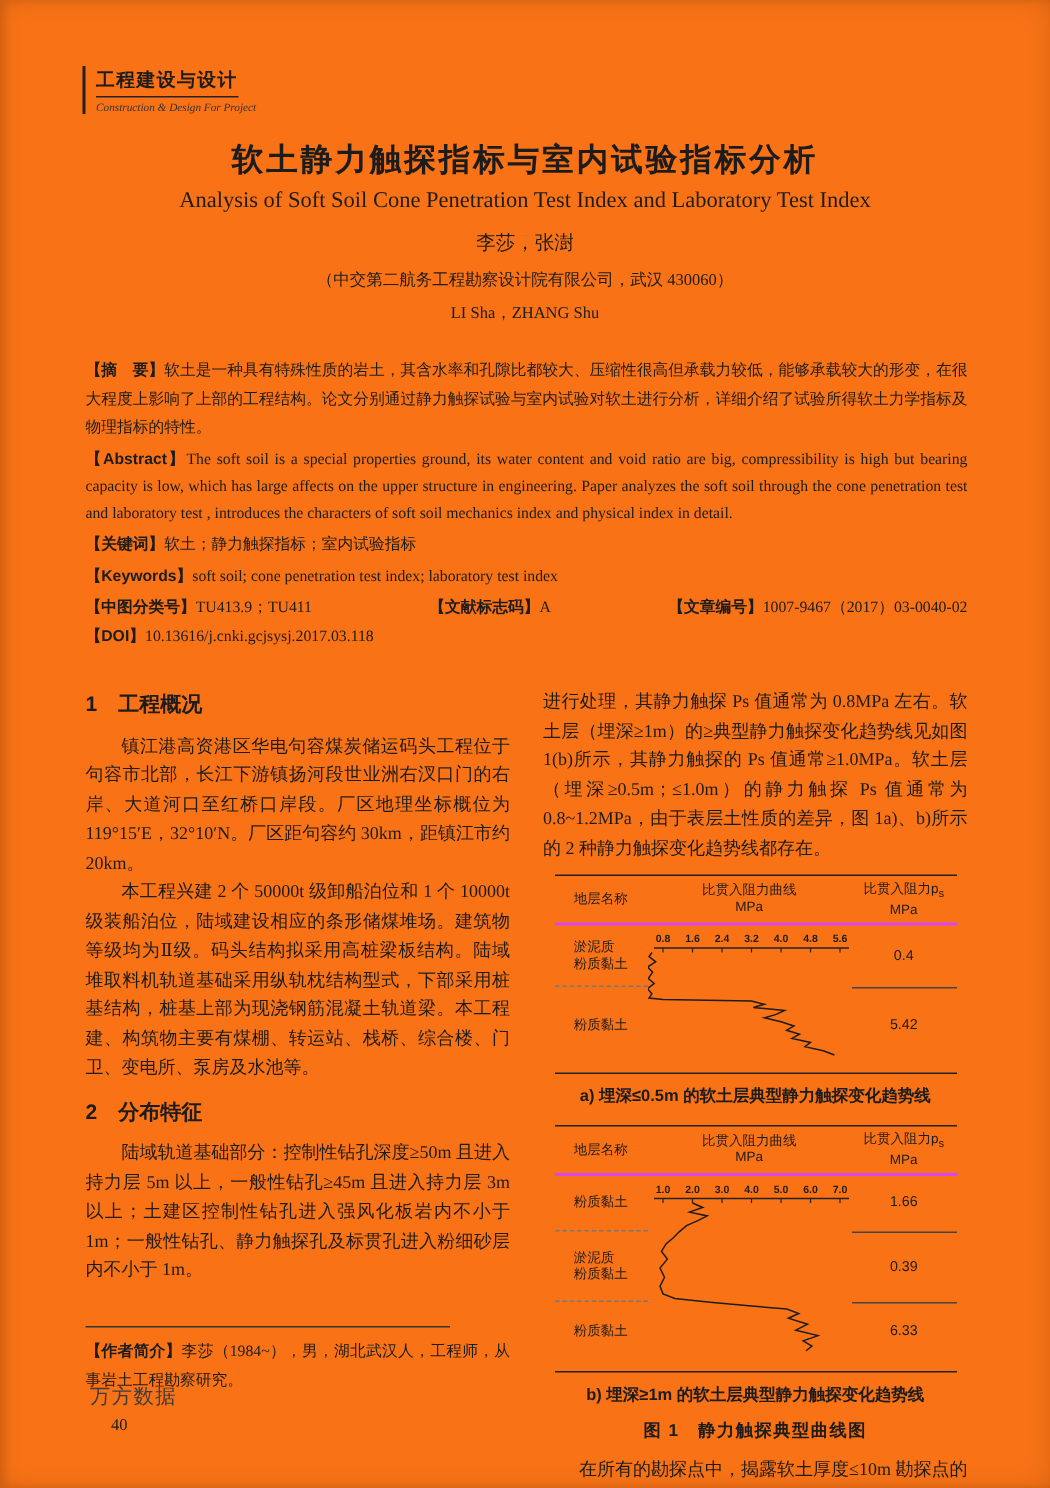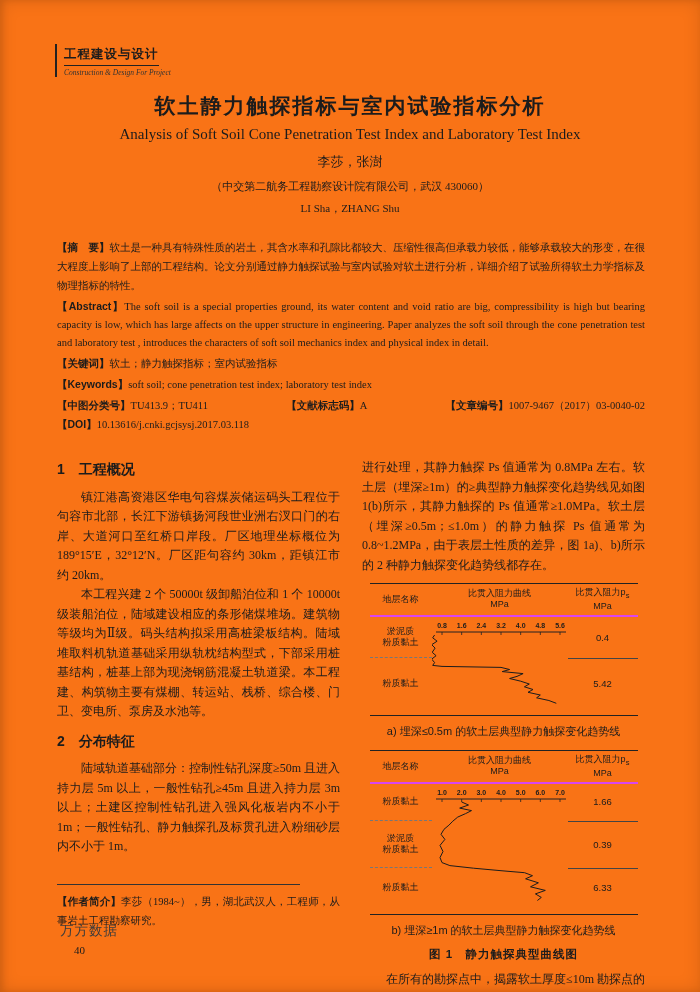--- a/index.html
+++ b/index.html
@@ -41,26 +41,26 @@
   
   .figwrap { margin:8px 0 2px; }
   .figtable { width:268px; margin:0 auto; font-family:"Liberation Sans","DejaVu Sans",sans-serif; }
   .ft-head { display:flex; border-top:1.5px solid #222; border-bottom:2px solid #d946ef; align-items:center;
              text-align:center; font-size:9px; line-height:11px; padding:3px 0; }
   .ft-h1 { width:62px; } .ft-h2 { width:136px; } .ft-h3 { width:70px; }
   .ft-body { display:flex; border-bottom:1.5px solid #222; }
   .ft-names, .ft-vals { display:flex; flex-direction:column; }
   .ft-names { width:62px; } .ft-vals { width:70px; }
   .ft-name { display:flex; align-items:center; justify-content:center; font-size:9px; line-height:11px;
-             text-align:center; white-space:pre-line; border-bottom:1px dashed #777; }
+             white-space:pre-line; border-bottom:1px dashed #777; }
   .ft-name:last-child { border-bottom:none; }
   .ft-val { display:flex; align-items:center; justify-content:center; font-size:9.5px; border-top:1px solid #444; }
   .ft-val:first-child { border-top:none; }
   .ft-svg { width:136px; }
-  .fig-cap { text-align:center; font-family:"Liberation Sans","DejaVu Sans",sans-serif; font-weight:normal;
+  .fig-cap { text-align:center; font-family:"Liberation Sans","DejaVu Sans",sans-serif; font-weight:bold;
              font-size:11px; margin:6px 0 4px; text-indent:0; }
   .fig1-cap { text-align:center; font-family:"Liberation Sans","DejaVu Sans",sans-serif; font-weight:bold;
               font-size:11.5px; margin:2px 0 6px; text-indent:0; letter-spacing:1px; }
 
   
   .footnote { position:absolute; left:57px; top:884px; width:283px; font-size:10.5px; line-height:19px; text-align:justify; }
   .footnote .rule { width:86%; border-top:1.2px solid #333; margin-bottom:7px; }
   .footnote b { font-family:"Liberation Sans","DejaVu Sans",sans-serif; }
   .pageno { position:absolute; left:74px; top:944px; font-size:11px; }
   .watermark { position:absolute; left:60px; top:922px; font-size:13.5px; color:#3c3c3c;
@@ -92,21 +92,21 @@
       <span><b>【文献标志码】</b><span>A</span></span>
       <span><b>【文章编号】</b><span>1007-9467（2017）03-0040-02</span></span>
     </div>
     <p><b>【DOI】</b><span>10.13616/j.cnki.gcjsysj.2017.03.118</span></p>
   </div>
 
   <div class="columns">
 
     <div class="col">
       <h2 style="margin-top:2px;">1　工程概况</h2>
-      <p class="body">镇江港高资港区华电句容煤炭储运码头工程位于句容市北部，长江下游镇扬河段世业洲右汊口门的右岸、大道河口至红桥口岸段。厂区地理坐标概位为 189°15′E，32°12′N。厂区距句容约 30km，距镇江市约 20km。</p>
+      <p class="body">镇江港高资港区华电句容煤炭储运码头工程位于句容市北部，长江下游镇扬河段世业洲右汊口门的右岸、大道河口至红桥口岸段。厂区地理坐标概位为 119°15′E，32°10′N。厂区距句容约 30km，距镇江市约 20km。</p>
       <p class="body">本工程兴建 2 个 50000t 级卸船泊位和 1 个 10000t 级装船泊位，陆域建设相应的条形储煤堆场。建筑物等级均为Ⅱ级。码头结构拟采用高桩梁板结构。陆域堆取料机轨道基础采用纵轨枕结构型式，下部采用桩基结构，桩基上部为现浇钢筋混凝土轨道梁。本工程建、构筑物主要有煤棚、转运站、栈桥、综合楼、门卫、变电所、泵房及水池等。</p>
       <h2>2　分布特征</h2>
       <p class="body">陆域轨道基础部分：控制性钻孔深度≥50m 且进入持力层 5m 以上，一般性钻孔≥45m 且进入持力层 3m 以上；土建区控制性钻孔进入强风化板岩内不小于 1m；一般性钻孔、静力触探孔及标贯孔进入粉细砂层内不小于 1m。</p>
     </div>
 
     <div class="col">
       <p class="cont">进行处理，其静力触探 Ps 值通常为 0.8MPa 左右。软土层（埋深≥1m）的≥典型静力触探变化趋势线见如图 1(b)所示，其静力触探的 Ps 值通常≥1.0MPa。软土层（埋深≥0.5m；≤1.0m）的静力触探 Ps 值通常为 0.8~1.2MPa，由于表层土性质的差异，图 1a)、b)所示的 2 种静力触探变化趋势线都存在。</p>
 
       <div class="figwrap">
         <div class="figtable">

